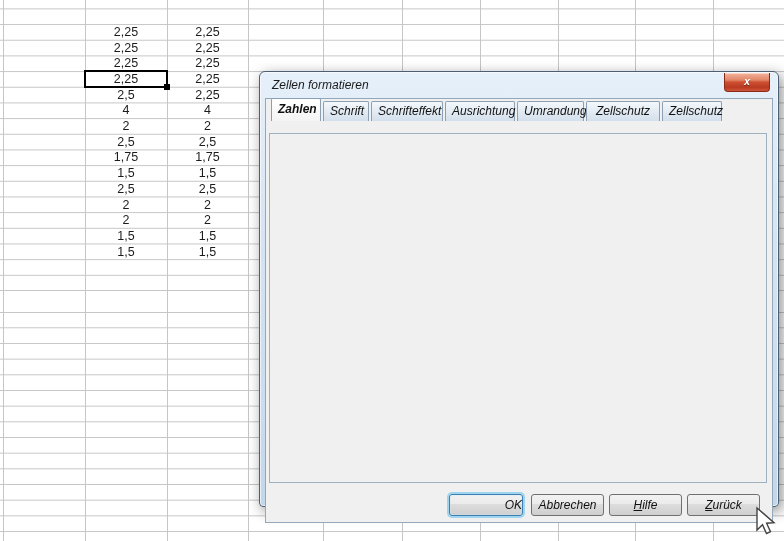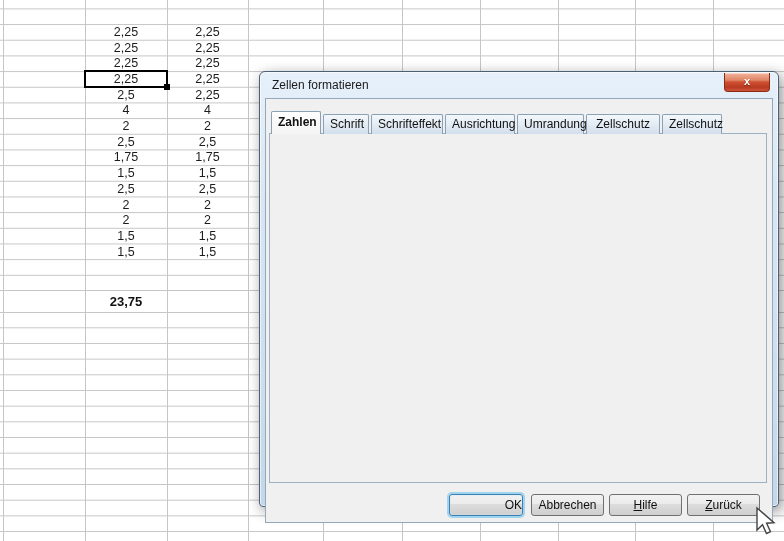--- a/index.html
+++ b/index.html
@@ -25,31 +25,31 @@
   .summe-row .cell { height:23px; line-height:23px; }
   .cA { left:3px; width:80px; text-align:left; padding-left:5px; box-sizing:border-box; }
   .sel-cell { position:absolute; left:84px; top:70px; width:84px; height:18px;
     border:2px solid #000; box-sizing:border-box; }
   .sel-handle { position:absolute; left:164px; top:84px; width:6px; height:6px; background:#000; }
 
   
   .dialog { position:absolute; left:259px; top:71px; width:520px; height:436px; box-sizing:border-box;
     background:linear-gradient(180deg,#e6f0fa 0%,#d8e6f4 30%,#c3d7ea 100%);
     border:1px solid #4d5f73; border-radius:6px 6px 4px 4px;
-    box-shadow:3px 4px 14px rgba(0,0,0,.45), inset 0 0 0 1px rgba(255,255,255,.6); }
+    box-shadow:3px 4px 14px rgba(0,0,0,.45), inset 0 0 0 1px rgba(255,255,255,.6);font-style:italic; }
   .dlg-title { position:absolute; left:12px; top:6px; font-size:12px; color:#1a1a1a; }
   .dlg-close { position:absolute; left:464px; top:1px; width:46px; height:19px; box-sizing:border-box;
     background:linear-gradient(180deg,#f3b49e 0%,#e08465 40%,#cf4f31 50%,#b83b22 80%,#d0543a 100%);
     border:1px solid #8c2a18; border-top:none; border-radius:0 0 4px 4px;
     color:#fff; font-size:11px; font-weight:bold; text-align:center; line-height:17px;
     text-shadow:0 1px 1px rgba(0,0,0,.45); box-shadow:inset 0 1px 0 rgba(255,255,255,.45); }
   .client { position:absolute; left:5px; top:26px; width:508px; height:425px; box-sizing:border-box;
     background:#f0f0f0; border:1px solid #94a8bc; }
 
-  .tabs { position:absolute; left:11px; top:39px; display:flex; align-items:flex-end; z-index:3;justify-content:flex-end; }
+  .tabs { position:absolute; left:11px; top:26px; display:flex; align-items:flex-end; z-index:3;justify-content:flex-end; }
   .tab { box-sizing:border-box; height:20px; line-height:18px; padding:0 6px; margin-right:2px;
     font-size:12px; color:#111; text-align:center; border:1px solid #8ba0b5; border-bottom:none;
     border-radius:2px 2px 0 0; background:linear-gradient(180deg,#f3f8fc 0%,#e0e9f2 60%,#d2dfec 100%); }
   .tab.active { height:23px; line-height:21px; font-weight:bold;
     background:linear-gradient(180deg,#ffffff 0%,#f4f4f4 100%); }
   .panel { position:absolute; left:9px; top:61px; width:498px; height:350px; box-sizing:border-box;
     background:#f0f0f0; border:1px solid #9fb0c0; z-index:2; }
 
   .flabel { position:absolute; font-size:12px; color:#111; height:15px; line-height:15px; white-space:nowrap; }
   .u { text-decoration:underline; }
@@ -191,21 +191,20 @@
     <div class="srow" style="top:227.8px">
         <span class="cell cB">1,5</span>
         <span class="cell cC">1,5</span>
       </div>
     <div class="srow" style="top:243.5px">
         <span class="cell cB">1,5</span>
         <span class="cell cC">1,5</span>
       </div>
 
     <div class="summe-row">
-      <span class="cell cB">23,75</span>
     </div>
 
     <div class="sel-cell"></div>
     <div class="sel-handle"></div>
   </div>
 
   <div class="dialog">
     <div class="dlg-title">Zellen formatieren</div>
     <div class="dlg-close"><span>x</span></div>
 

